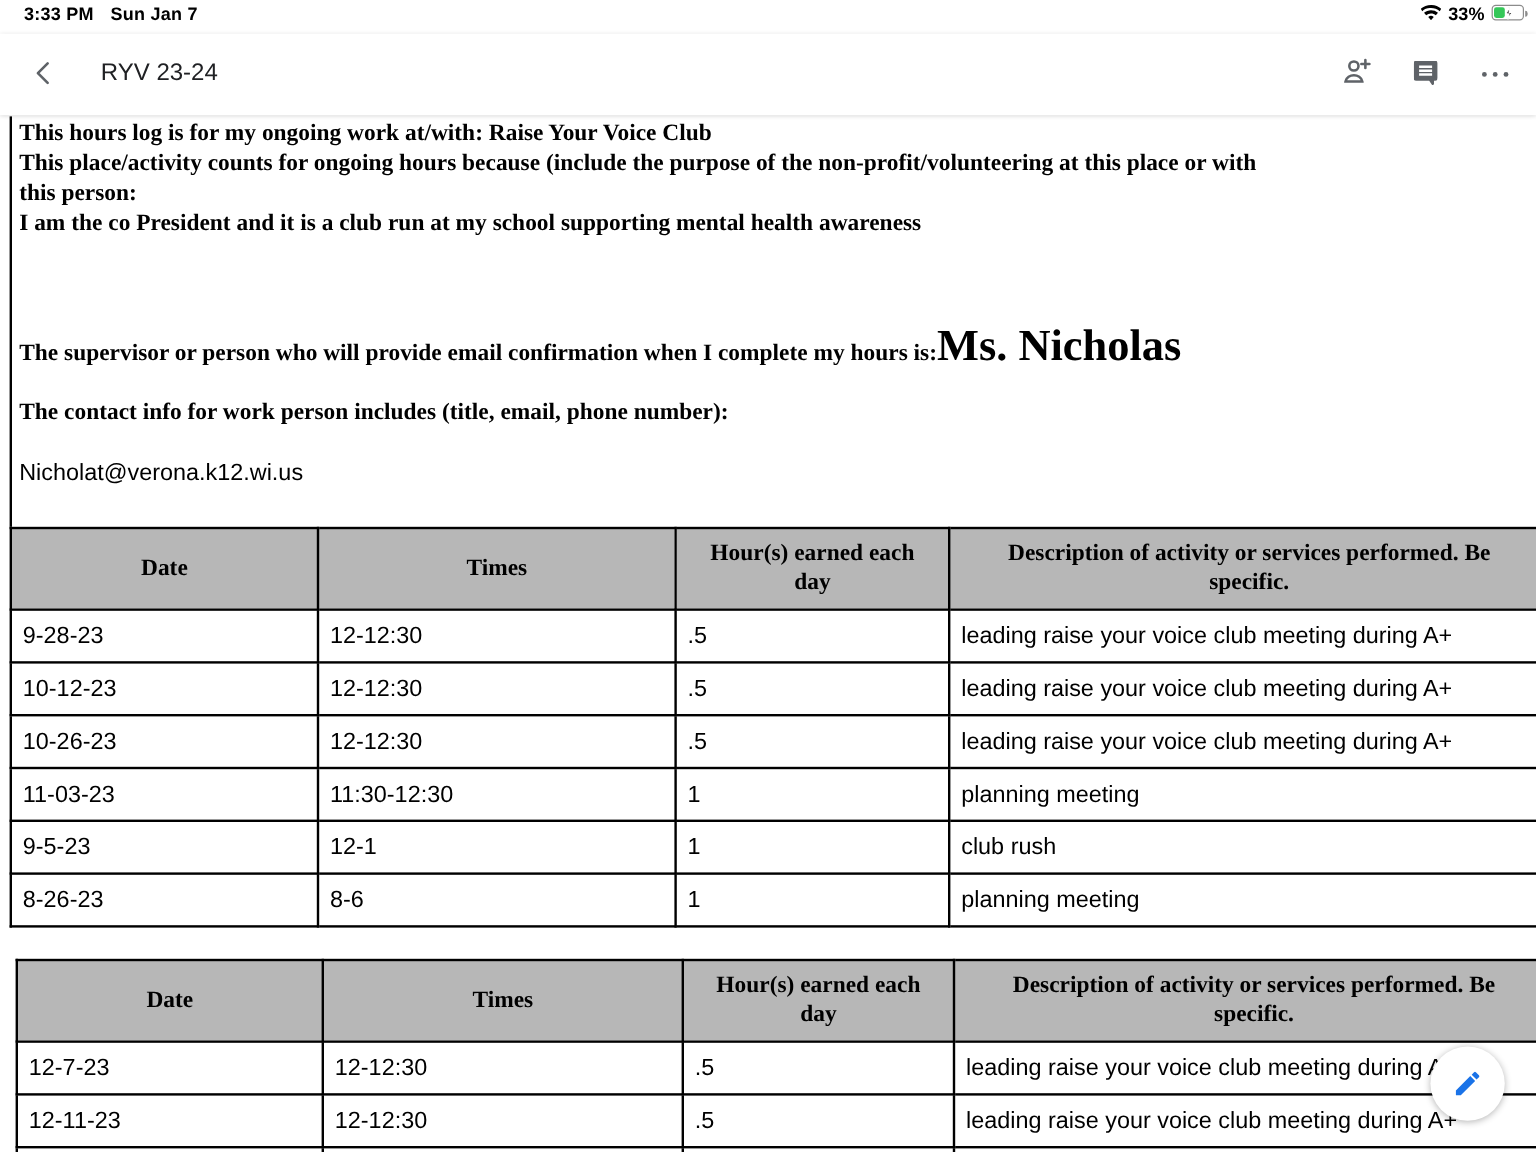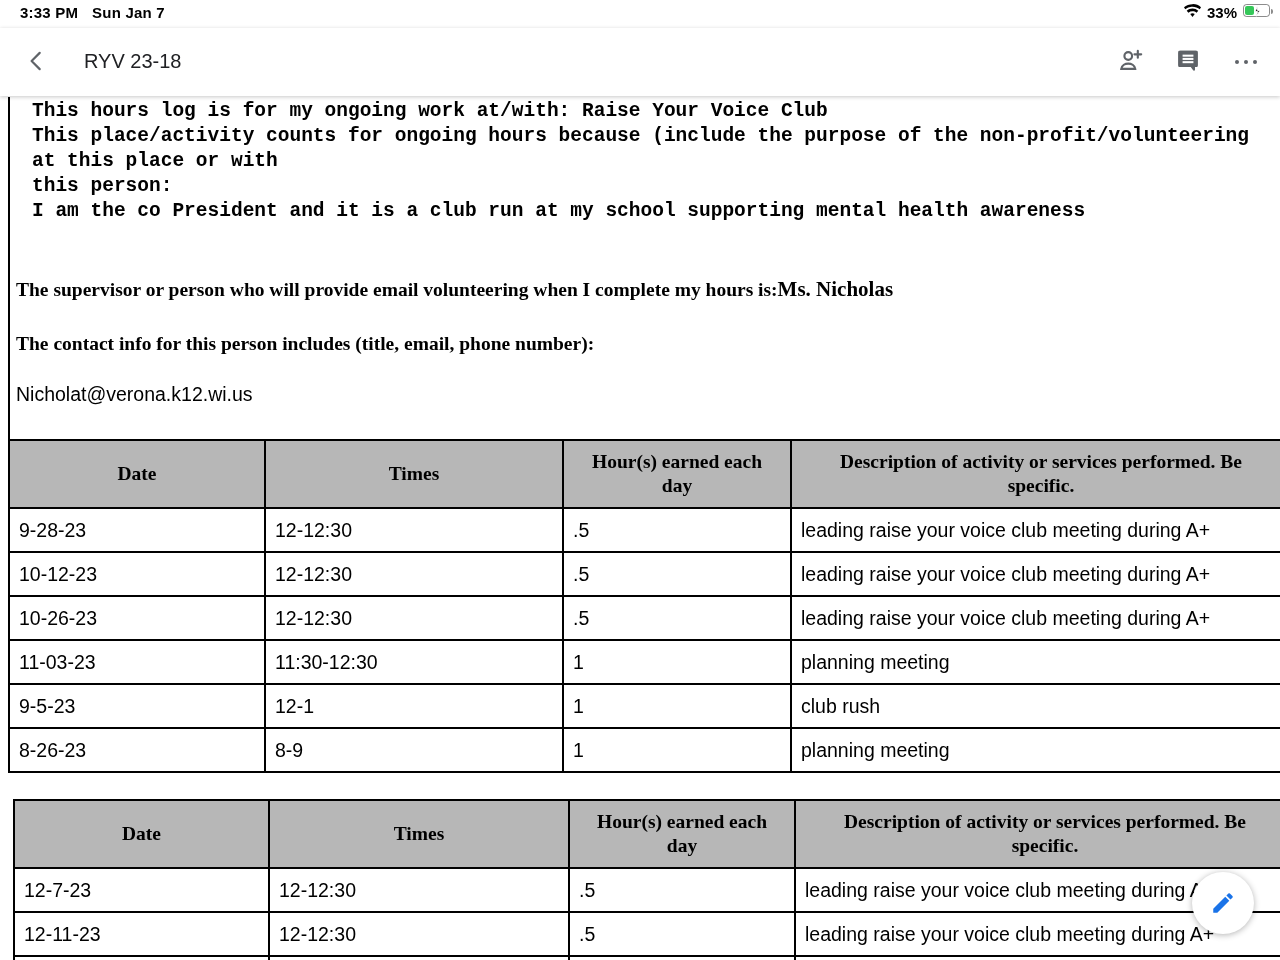--- a/index.html
+++ b/index.html
@@ -23,24 +23,24 @@
   #back-btn { position:absolute; left:24px; top:20px; width:28px; height:28px; cursor:pointer; }
   #doc-title { position:absolute; left:84px; top:22px; font-size:20px; color:#202124; }
   .nav-icons { position:absolute; right:20px; top:20px; display:flex; gap:30px; align-items:center; }
   .nav-icon { width:28px; height:28px; display:flex; align-items:center; justify-content:center; cursor:pointer; }
   .dots { display:flex; gap:4.5px; }
   .dots i { width:4.5px; height:4.5px; border-radius:50%; background:#5f6368; display:block; }
 
   
   #doc-left-border { position:absolute; left:8px; top:97px; width:0; height:342px; border-left:2px solid #000; }
   .serif-bold { font-family:"Liberation Serif","DejaVu Serif",serif; font-weight:700; }
-  #intro { position:absolute; left:32px; top:99px; width:1248px; font-size:19.5px; line-height:25px;
-           white-space:pre-line;font-family:Liberation Mono, monospace; }
+  #intro { position:absolute; left:16px; top:99px; width:1248px; font-size:19.5px; line-height:25px;
+           white-space:pre-line; }
   #supervisor-line { position:absolute; left:16px; top:271px; width:1248px; font-size:19.5px; line-height:36px; }
-  #supervisor-name { font-size:21px; }
+  #supervisor-name { font-size:37px; }
   #contact-line { position:absolute; left:16px; top:333px; font-size:19.5px; }
   #contact-email { position:absolute; left:16px; top:383px; font-size:19.5px; font-family:"Liberation Sans",sans-serif; font-weight:400; }
 
   
   table { border-collapse:collapse; table-layout:fixed; position:absolute; }
   td,th { border:2px solid #000; overflow:hidden; }
   th { background:#b7b7b7; font-family:"Liberation Serif","DejaVu Serif",serif; font-weight:700;
        font-size:19.5px; text-align:center; vertical-align:middle; height:68px; line-height:24px; padding:0 14px; }
   td { font-size:19.5px; font-weight:400; height:44px; vertical-align:middle; padding:0 0 0 9px; background:#fff;
        white-space:nowrap; }
@@ -79,21 +79,21 @@
 </div>
 
 <div id="nav-bar">
   <div id="back-btn">
     <span>
       <svg width="26" height="26" viewBox="0 0 24 24" fill="none" stroke="#5f6368" stroke-width="2" stroke-linecap="round" stroke-linejoin="round">
         <polyline points="14.5,4.5 7,12 14.5,19.5"></polyline>
       </svg>
     </span>
   </div>
-  <div id="doc-title">RYV 23-18</div>
+  <div id="doc-title">RYV 23-24</div>
   <div class="nav-icons">
     <div class="nav-icon">
       <span>
         <svg width="27" height="27" viewBox="0 0 24 24" fill="none" stroke="#5f6368" stroke-width="1.9" stroke-linecap="round">
           <circle cx="10" cy="8" r="3.4"></circle>
           <path d="M3.8 19.5c.4-3.2 3.6-4.7 6.2-4.7s5.8 1.5 6.2 4.7z"></path>
           <line x1="18.5" y1="3.5" x2="18.5" y2="9.5"></line>
           <line x1="15.5" y1="6.5" x2="21.5" y2="6.5"></line>
         </svg>
       </span>
@@ -120,24 +120,24 @@
 </div>
 
 <div id="doc-left-border"></div>
 
 <div id="intro" class="serif-bold">This hours log is for my ongoing work at/with: Raise Your Voice Club
 This place/activity counts for ongoing hours because (include the purpose of the non-profit/volunteering at this place or with
 this person:
 I am the co President and it is a club run at my school supporting mental health awareness</div>
 
 <div id="supervisor-line">
-  <span class="serif-bold">The supervisor or person who will provide email volunteering when I complete my hours is:</span><span id="supervisor-name" class="serif-bold">Ms. Nicholas</span>
-</div>
-
-<div id="contact-line" class="serif-bold">The contact info for this person includes (title, email, phone number):</div>
+  <span class="serif-bold">The supervisor or person who will provide email confirmation when I complete my hours is:</span><span id="supervisor-name" class="serif-bold">Ms. Nicholas</span>
+</div>
+
+<div id="contact-line" class="serif-bold">The contact info for work person includes (title, email, phone number):</div>
 
 <div id="contact-email">Nicholat@verona.k12.wi.us</div>
 
 <table id="table-1">
   <colgroup>
       <col style="width:256px">
       <col style="width:298px">
       <col style="width:228px">
       <col style="width:500px">
     </colgroup>
@@ -173,21 +173,21 @@
     <td>planning meeting</td>
   </tr>
   <tr>
     <td>9-5-23</td>
     <td>12-1</td>
     <td>1</td>
     <td>club rush</td>
   </tr>
   <tr>
     <td>8-26-23</td>
-    <td>8-9</td>
+    <td>8-6</td>
     <td>1</td>
     <td>planning meeting</td>
   </tr>
 </tbody>
   </table>
 
 <table id="table-2">
   <colgroup>
       <col style="width:255px">
       <col style="width:300px">

